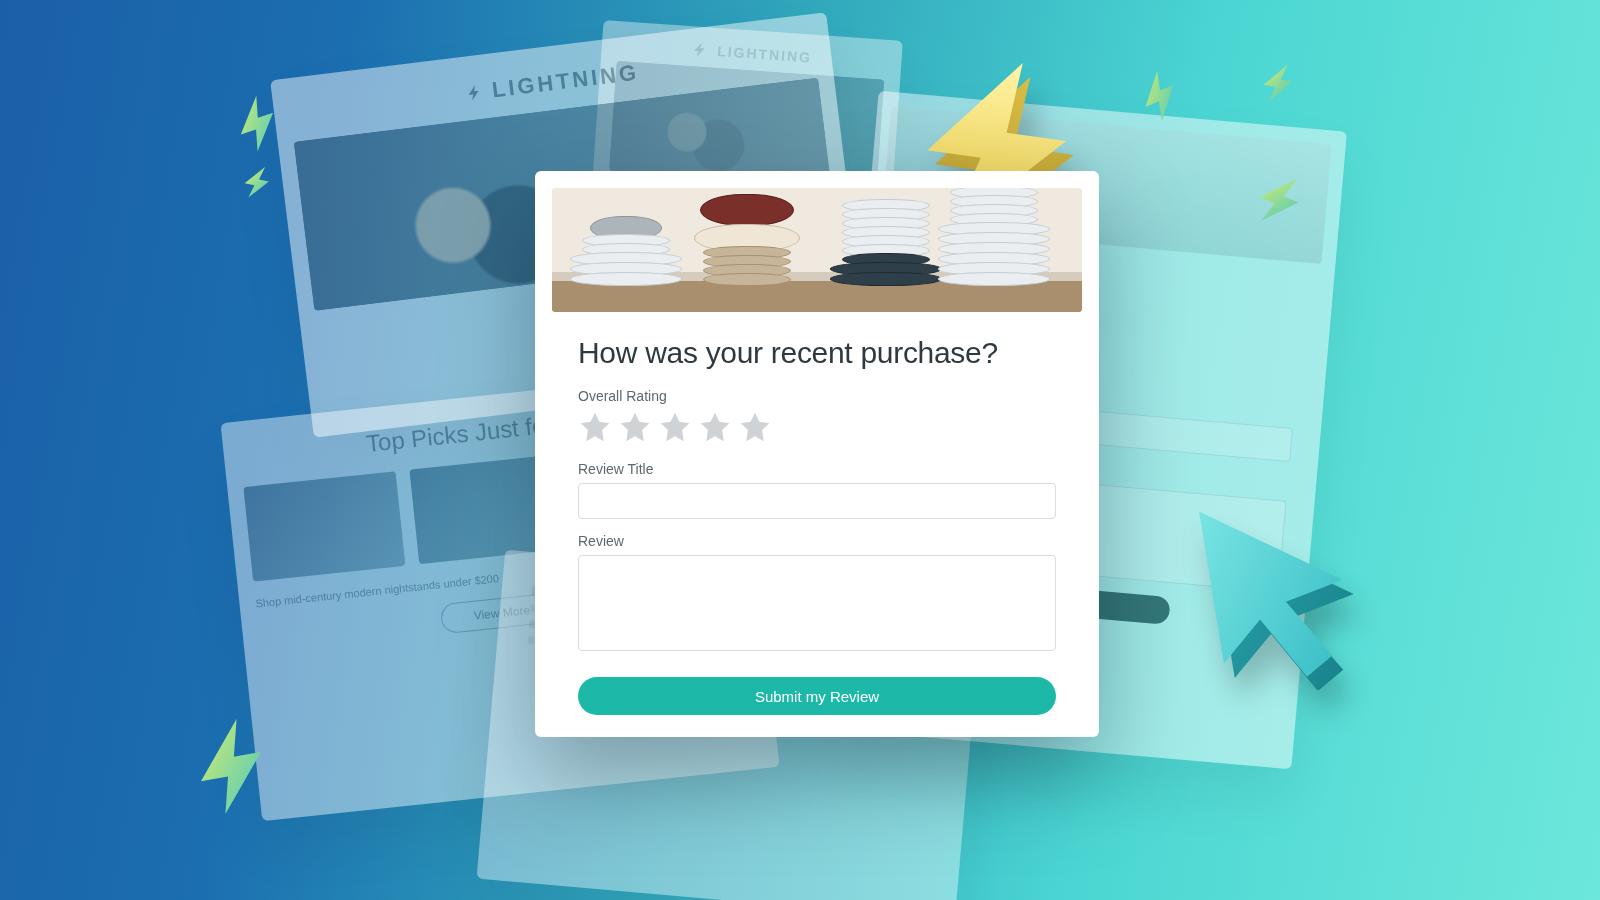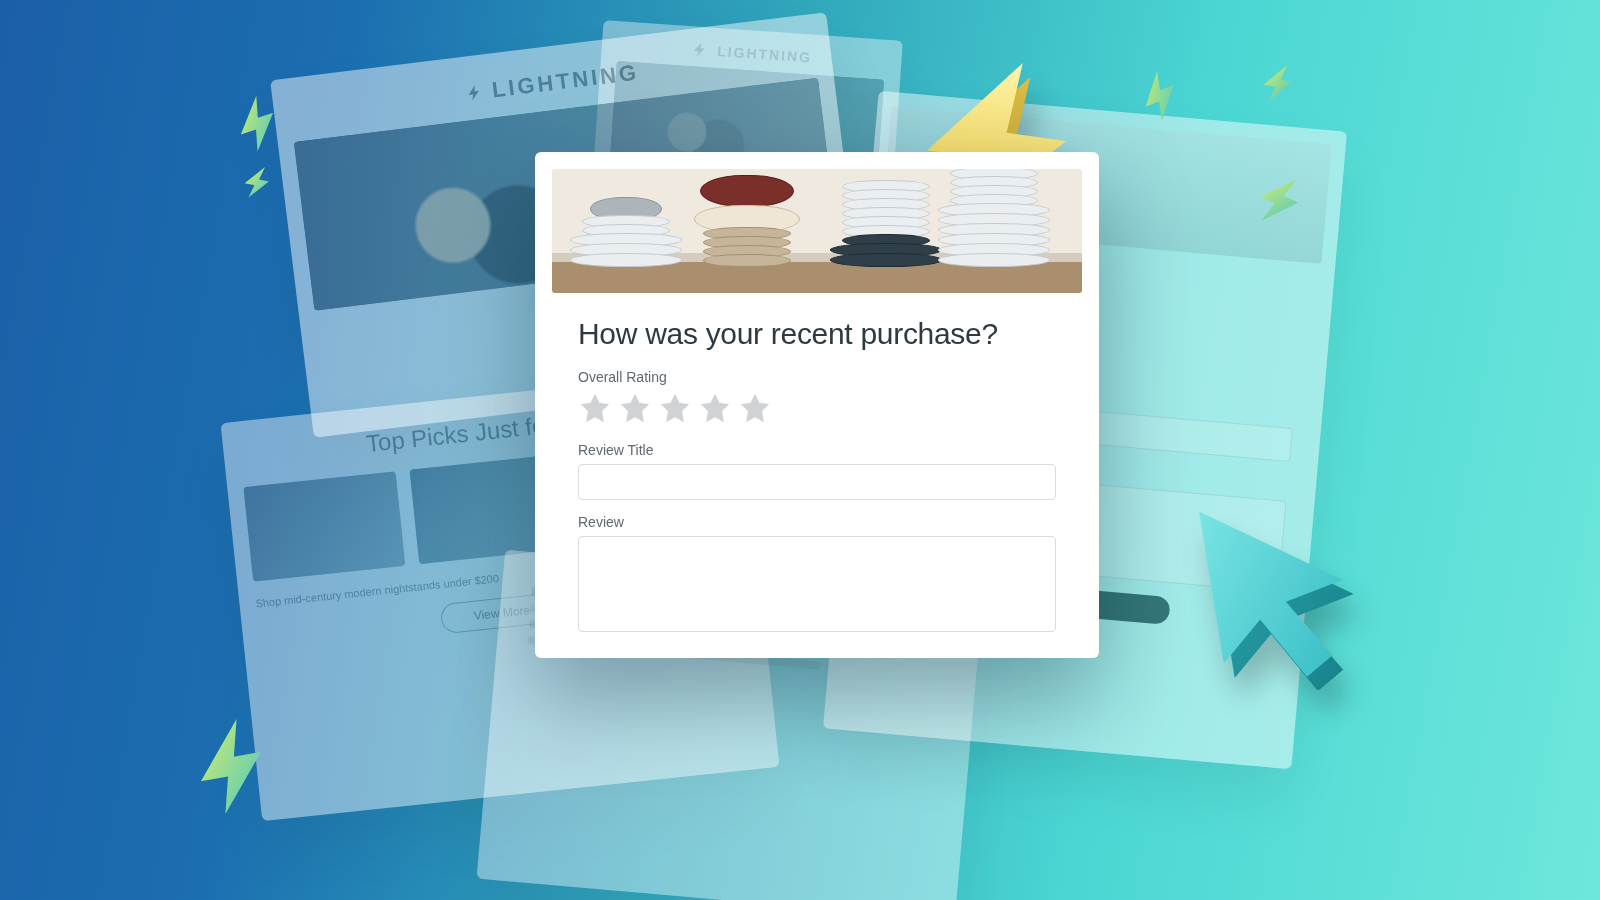--- a/index.html
+++ b/index.html
@@ -53,21 +53,21 @@
   .small-bolt svg path{fill:url(#sg1)}
   #bolt-3d{position:absolute;left:900px;top:52px;width:190px;height:190px;pointer-events:none;z-index:5}
   #bolt-3d svg{filter:drop-shadow(10px 24px 14px rgba(0,0,0,.22))}
 
   
   #cursor{position:absolute;left:1175px;top:480px;width:210px;height:210px;pointer-events:none}
   #cursor svg{filter:drop-shadow(8px 22px 14px rgba(0,0,0,.22))}
 
   
   .modal{
-    position:absolute;left:535px;top:152px;width:530px;background:#fff;border-radius:6px;
+    position:absolute;left:535px;top:171px;width:530px;background:#fff;border-radius:6px;
     box-shadow:0 40px 90px rgba(7,30,50,.35);
     padding:17px 17px 22px;z-index:10;
   }
   .modal .product-img{height:124px;border-radius:3px;overflow:hidden;position:relative;
     background:linear-gradient(#efe9df 0 68%,#d6ccbd 68% 75%,#a98f6d 75% 100%);}
   .stack{position:absolute;bottom:26px;display:flex;flex-direction:column-reverse;align-items:center}
   .stack span{display:block;border-radius:50%/55%;}
   .s1{left:18px}.s2{left:142px}.s3{left:278px}.s4{left:386px}
   .plate{width:86px;height:11px;margin-top:-4px;background:#eaeef0;border:1px solid #c3ccd1}
   .plate.wide{width:110px;height:12px}
@@ -305,14 +305,15 @@
             <path d="m12 2 3.09 6.26L22 9.27l-5 4.87L18.18 22 12 18.56 5.82 22 7 14.14l-5-4.87 6.91-1.01z"></path>
           </svg></button>
     </div>
 
     <div class="label">Review Title</div>
     <input type="text" class="text-input" value="" style="">
 
     <div class="label">Review</div>
     <textarea class="text-input" value="" style=""></textarea>
 
+    <button class="submit">Submit my Review</button>
   </div>
 </div>
 
 </body></html>

